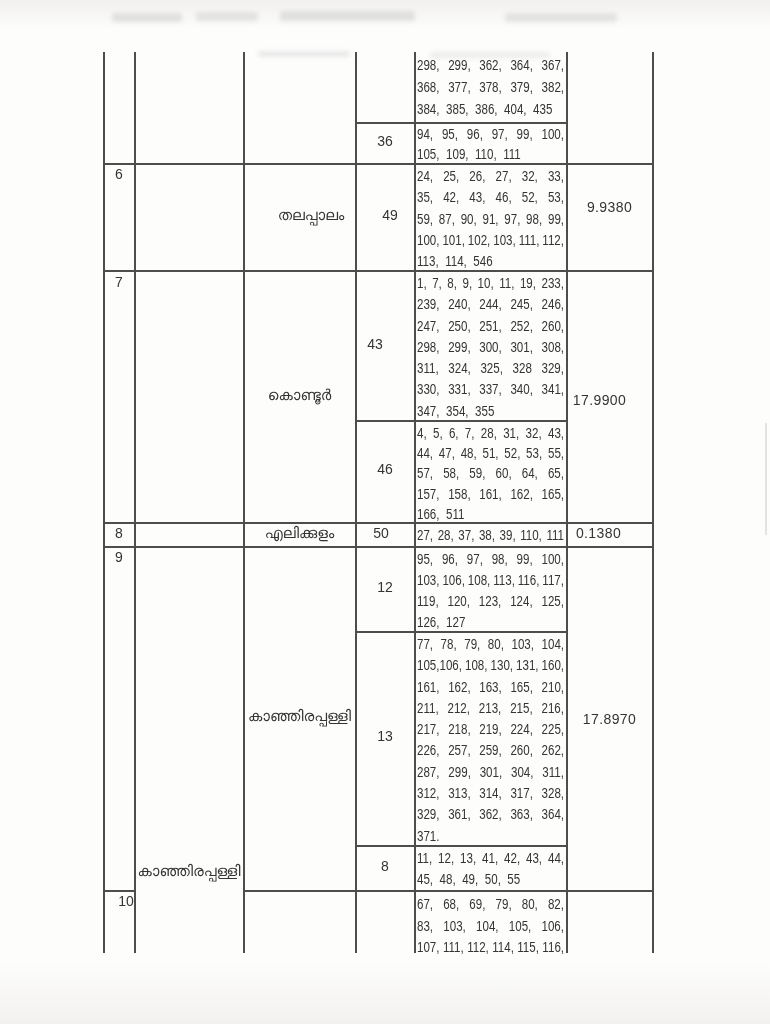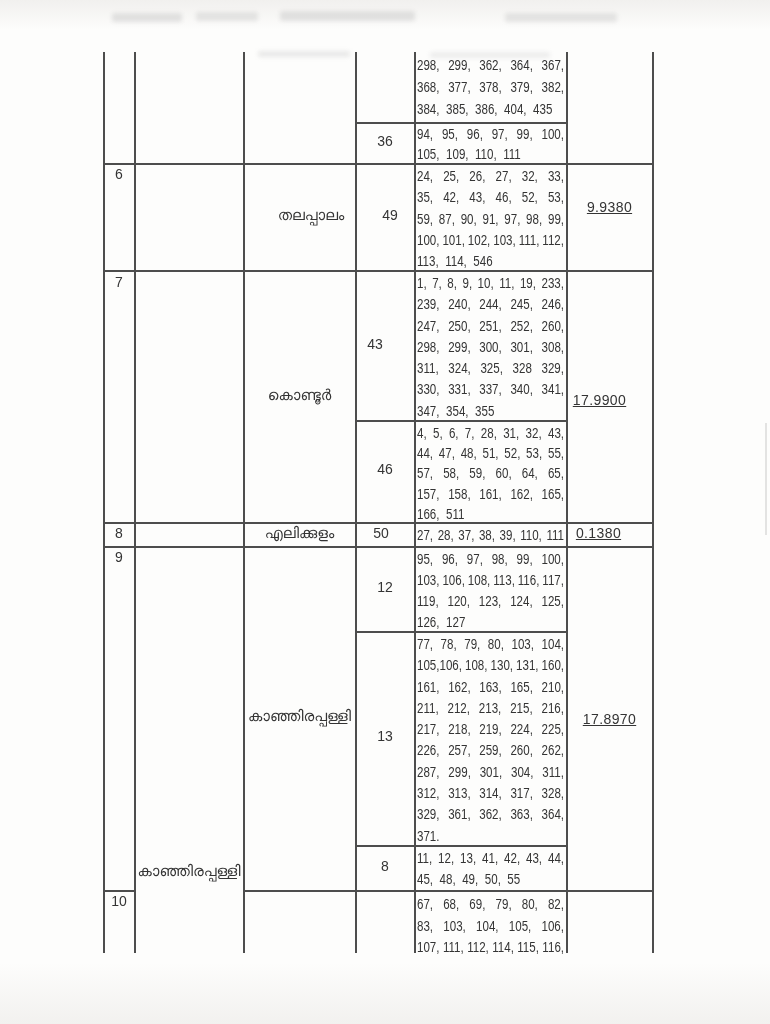--- a/index.html
+++ b/index.html
@@ -6,21 +6,21 @@
   .page{
     position:relative;width:770px;height:1024px;overflow:hidden;
     background:linear-gradient(180deg,#f1f0ee 0px,#fdfdfc 30px,#fdfdfc 94%,#f2f1ef 100%);
     font-family:"Liberation Sans","DejaVu Sans",sans-serif;color:#343434;
   }
   .v{position:absolute;width:1.5px;top:52px;height:901px;background:#4d4d4d;}
   .h{position:absolute;height:1.5px;background:#4d4d4d;}
   .txt{position:absolute;font-size:14px;line-height:17px;}
   .c{text-align:center;}
   .ml{font-size:15px;}
-  .area{letter-spacing:0.4px;text-decoration:underline;}
+  .area{letter-spacing:0.4px;}
   .slines{
     position:absolute;left:417px;width:178px;font-size:14px;
     transform:scaleX(0.826);transform-origin:0 0;
   }
   .sline{height:inherit;}
   .sline.j{display:flex;justify-content:space-between;}
   .sline.l{word-spacing:4px;white-space:nowrap;}
   .smudge{position:absolute;background:#c4c4c4;border-radius:2px;filter:blur(2px);}
   .artifact{position:absolute;background:#bdbdbd;filter:blur(0.5px);}
 </style>
@@ -53,21 +53,21 @@
   <div class="h" style="top:546px;left:103px;width:550px"></div>
   <div class="h" style="top:631px;left:355px;width:212px"></div>
   <div class="h" style="top:845px;left:355px;width:212px"></div>
   <div class="h" style="top:890px;left:103px;width:32px"></div>
   <div class="h" style="top:890px;left:243px;width:410px"></div>
 
   <div class="txt c" style="left:103px;top:166px;width:32px">6</div>
   <div class="txt c" style="left:103px;top:274px;width:32px">7</div>
   <div class="txt c" style="left:103px;top:525px;width:32px">8</div>
   <div class="txt c" style="left:103px;top:549px;width:32px">9</div>
-  <div class="txt c" style="left:103px;top:893px;width:32px">10</div>
+  <div class="txt c" style="left:110px;top:893px;width:32px">10</div>
 
   <div class="txt c ml" style="left:134px;top:862px;width:110px">കാഞ്ഞിരപ്പള്ളി</div>
 
   <div class="txt c ml" style="left:243px;top:206px;width:136px">തലപ്പാലം</div>
   <div class="txt c ml" style="left:243px;top:386px;width:113px">കൊണ്ടൂർ</div>
   <div class="txt c ml" style="left:243px;top:524px;width:113px">എലിക്കുളം</div>
   <div class="txt c ml" style="left:243px;top:707px;width:113px">കാഞ്ഞിരപ്പള്ളി</div>
 
   <div class="txt c" style="left:355px;top:133px;width:60px">36</div>
   <div class="txt c" style="left:360px;top:207px;width:60px">49</div>

